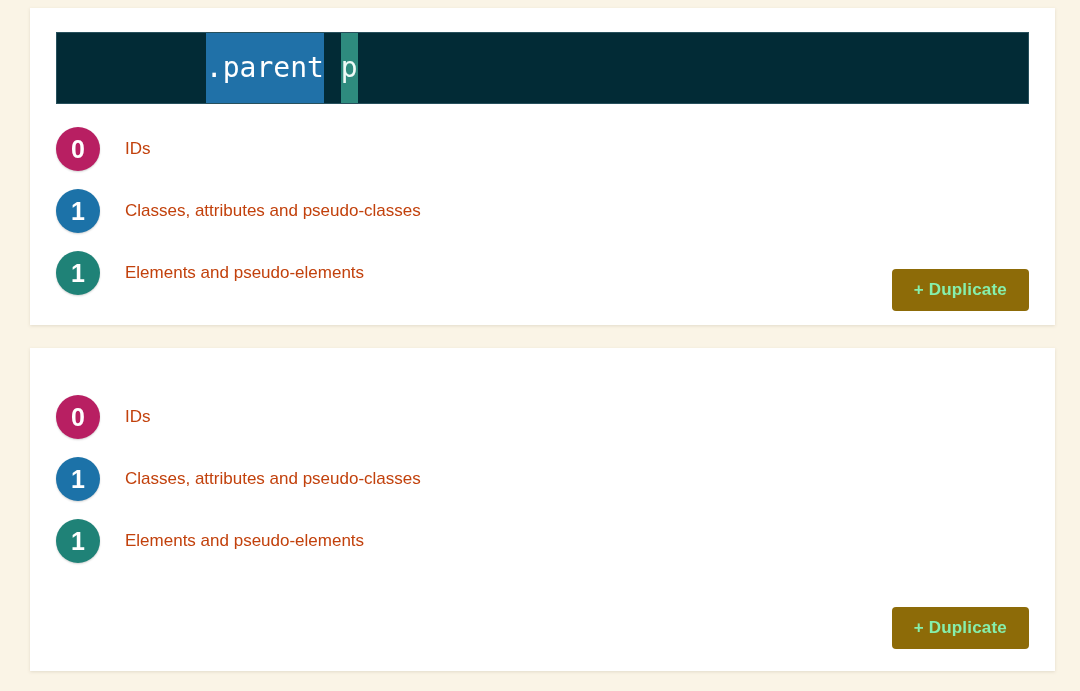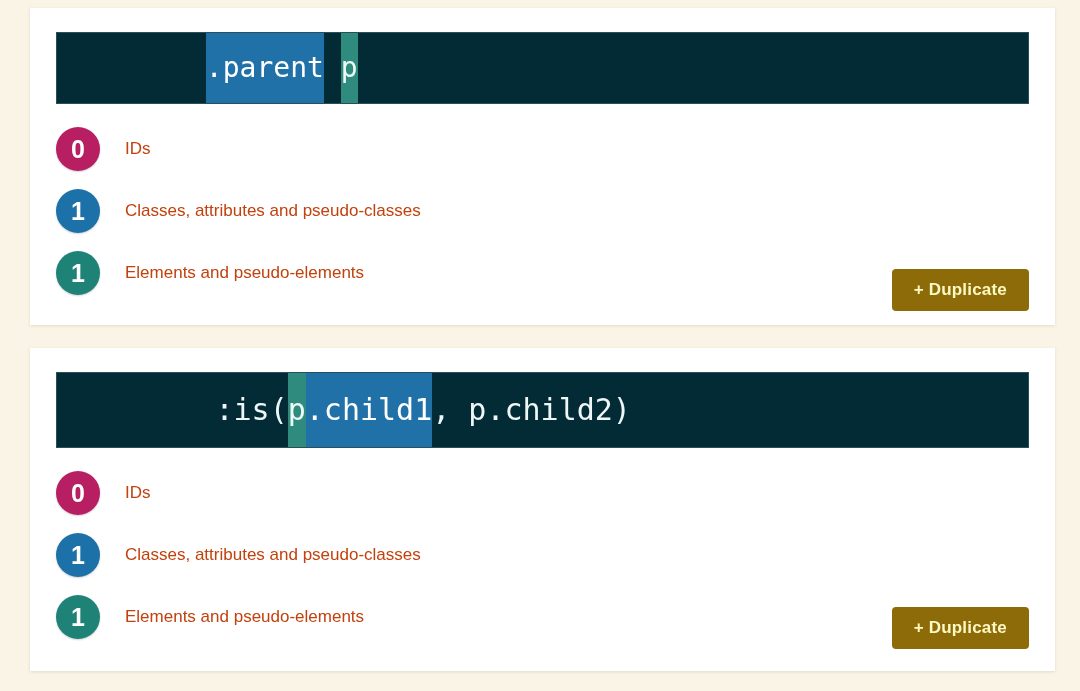--- a/index.html
+++ b/index.html
@@ -113,21 +113,21 @@
     font-family: "Liberation Sans", sans-serif;
     white-space: nowrap;
   }
 
   
   .duplicate-btn {
     position: absolute;
     right: 26px;
     bottom: 20px;
     background: #8d6b08;
-    color: #fef9c3;
+    color: #86efac;
     border: none;
     border-radius: 4px;
     font-family: "Liberation Sans", sans-serif;
     font-size: 17px;
     font-weight: 600;
     padding: 0 22px;
     height: 42px;
     line-height: 42px;
     cursor: pointer;
     letter-spacing: 0.2px;
@@ -166,25 +166,20 @@
         <div class="row-label">Elements and pseudo-elements</div>
       </div>
 
     </div>
 
     <button class="duplicate-btn">+ Duplicate</button>
   </div>
 
   <div class="card card-2">
 
-    <div class="code-block">
-      <div class="code-line">
-        <span class="tok tok-plain">:is(</span><span class="tok tok-element">p</span><span class="tok tok-class">.child1</span><span class="tok tok-plain">, p.child2)</span>
-      </div>
-    </div>
 
     <div class="rows">
 
       <div class="row">
         <div class="badge badge-ids">0</div>
         <div class="row-label">IDs</div>
       </div>
 
       <div class="row">
         <div class="badge badge-classes">1</div>

